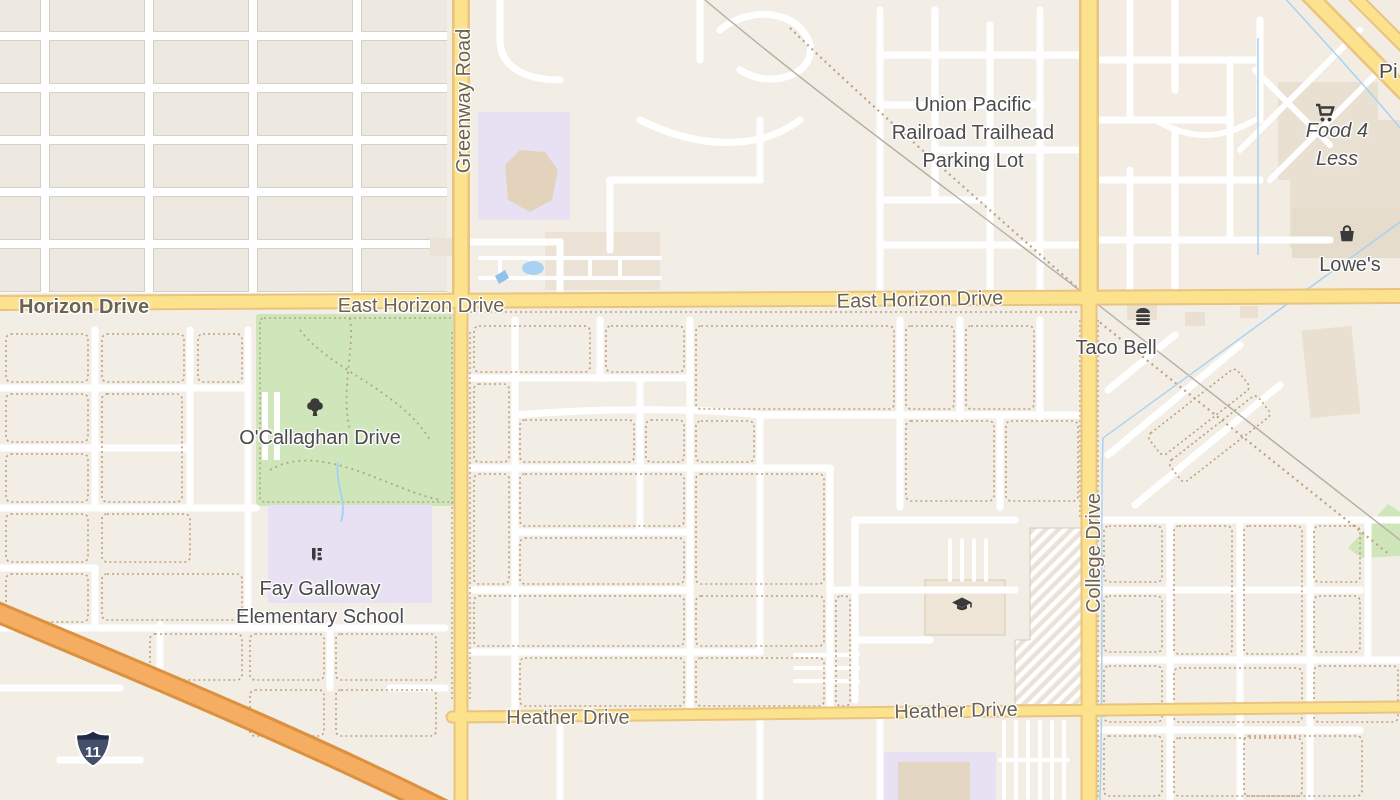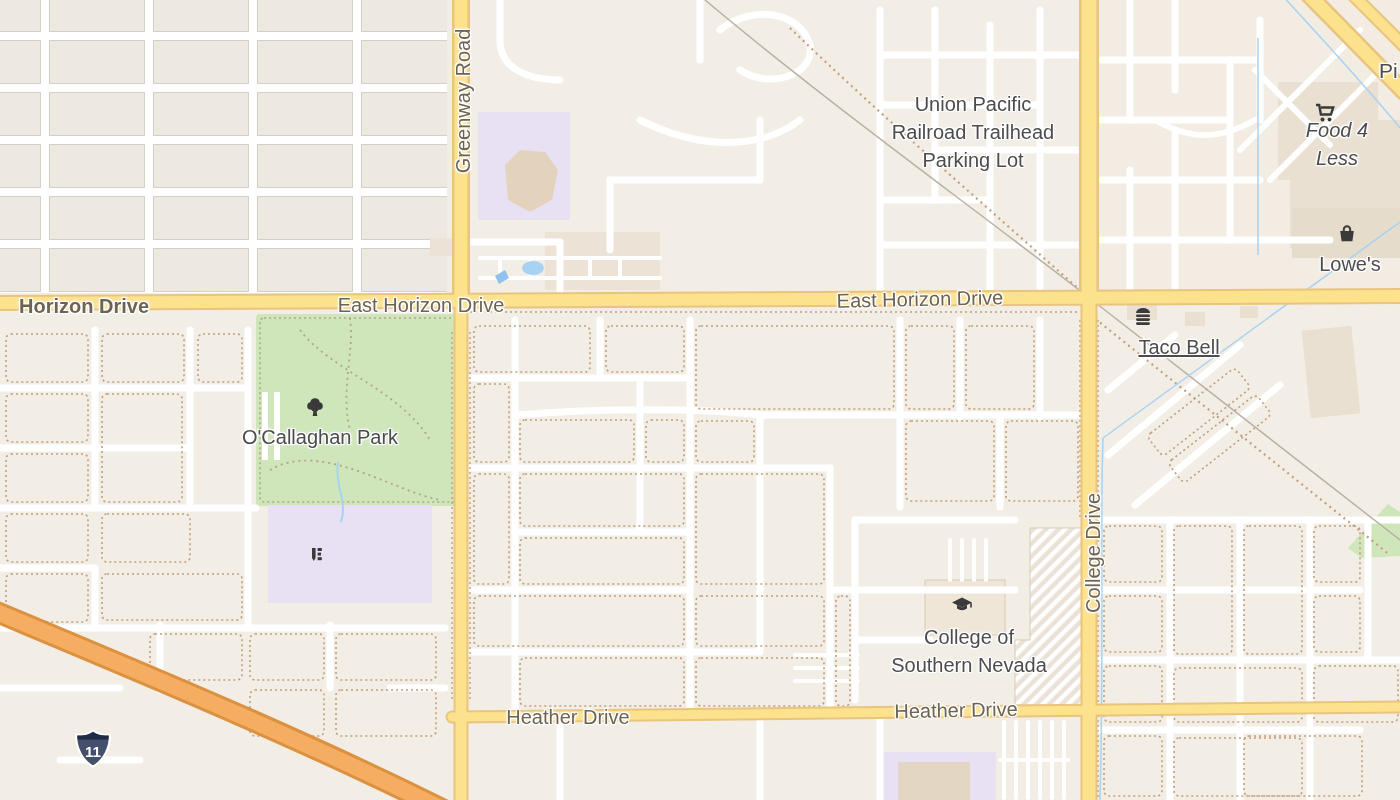--- a/index.html
+++ b/index.html
@@ -337,19 +337,19 @@
 <div class="lbl road vroad" style="left:463px;top:101px;">Greenway Road</div>
 <div class="lbl road vroad" style="left:1093px;top:553px;">College Drive</div>
 <div class="lbl road" style="left:568px;top:717px;">Heather Drive</div>
 <div class="lbl road tilt1" style="left:956px;top:710px;">Heather Drive</div>
 
 <div class="lbl poi" style="left:973px;top:100px;margin-top:32px;">Union Pacific
 Railroad Trailhead
 Parking Lot</div>
 <div class="lbl poi" style="left:1337px;top:144px;font-style:italic;">Food 4 Less</div>
 <div class="lbl poi" style="left:1350px;top:264px;">Lowe's</div>
-<div class="lbl poi" style="left:1179px;top:347px;text-decoration:underline;">Taco Bell</div>
-<div class="lbl poi" style="left:320px;top:437px;">O'Callaghan Park</div>
-<div class="lbl poi" style="left:969px;top:651px;">College of
-Southern Nevada</div>
+<div class="lbl poi" style="left:1116px;top:347px;">Taco Bell</div>
+<div class="lbl poi" style="left:320px;top:437px;">O'Callaghan Drive</div>
+<div class="lbl poi" style="left:320px;top:602px;">Fay Galloway
+Elementary School</div>
 <div class="lbl poi clipright" style="left:1379px;top:71px;font-size:21px;">Pi</div>
 
 </div>
 
 </body></html>

